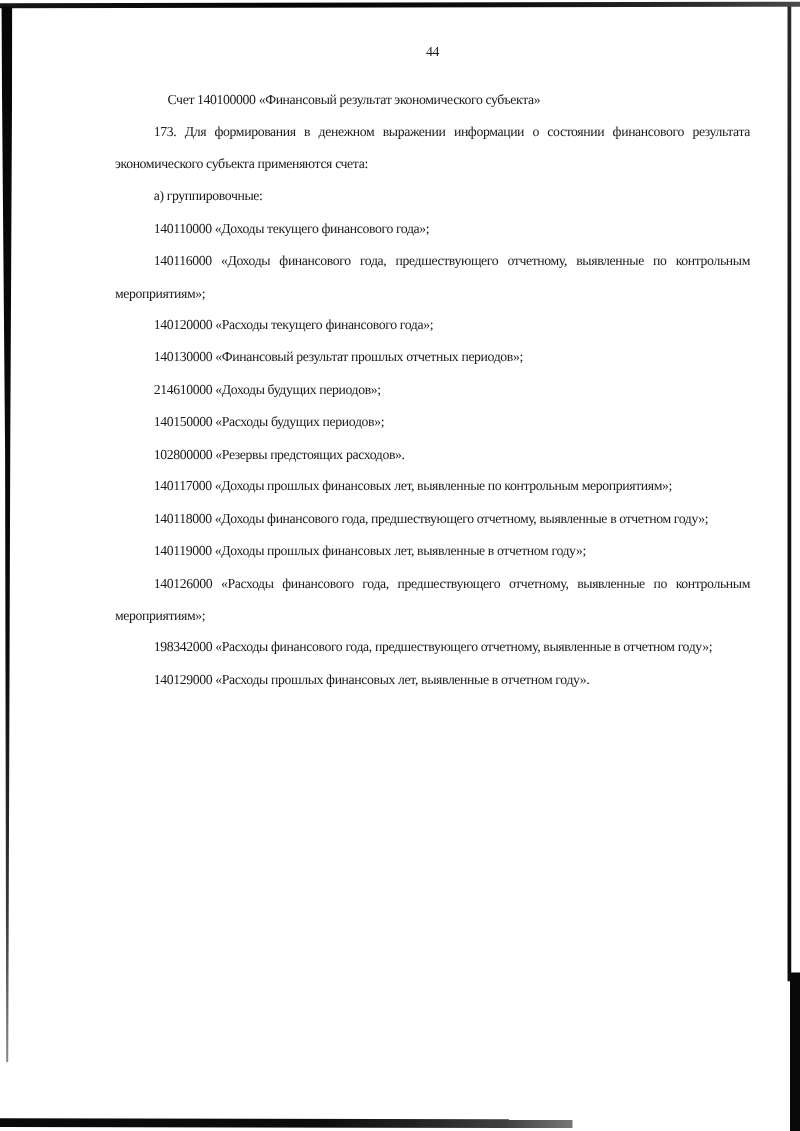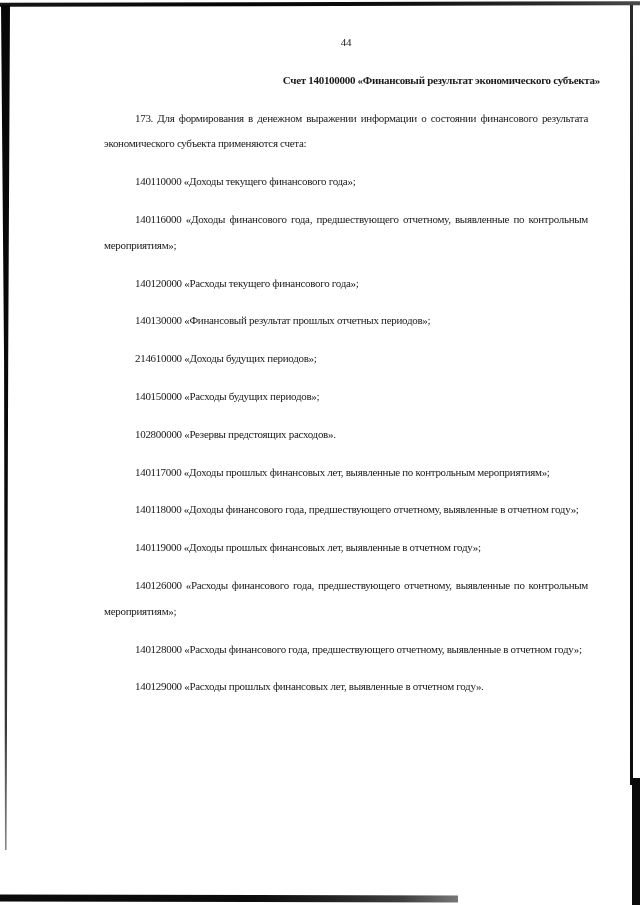--- a/index.html
+++ b/index.html
@@ -47,50 +47,51 @@
   
   .content{
     position:absolute;left:92px;top:30px;width:508px;
     font-size:11px;line-height:25.8px;
     letter-spacing:-0.3px;
   }
   .page-num{
     text-align:center;margin:0;
   }
   .doc-heading{
-    font-weight:bold;text-align:right;text-indent:42px;
+    font-weight:normal;text-align:left;text-indent:42px;
     margin:12px 0 0 0;white-space:nowrap;
   }
   .para{
-    margin:12px;text-align:justify;text-indent:31px;
+    margin:0;text-align:justify;text-indent:31px;
   }
 </style>
 </head>
 <body>
 
 <div class="page">
 
   <div class="border-top"></div>
   <div class="border-left"></div>
   <div class="border-right-thin"></div>
   <div class="border-right-thick"></div>
   <div class="border-bottom"></div>
 
   <div class="content">
     <p class="page-num">44</p>
     <p class="doc-heading">Счет 140100000 «Финансовый результат экономического субъекта»</p>
     <p class="para">173. Для формирования в денежном выражении информации о состоянии финансового результата экономического субъекта применяются счета:</p>
+    <p class="para">а) группировочные:</p>
     <p class="para">140110000 «Доходы текущего финансового года»;</p>
     <p class="para">140116000 «Доходы финансового года, предшествующего отчетному, выявленные по контрольным мероприятиям»;</p>
     <p class="para">140120000 «Расходы текущего финансового года»;</p>
     <p class="para">140130000 «Финансовый результат прошлых отчетных периодов»;</p>
     <p class="para">214610000 «Доходы будущих периодов»;</p>
     <p class="para">140150000 «Расходы будущих периодов»;</p>
     <p class="para">102800000 «Резервы предстоящих расходов».</p>
     <p class="para">140117000 «Доходы прошлых финансовых лет, выявленные по&nbsp;контрольным мероприятиям»;</p>
     <p class="para">140118000 «Доходы финансового года, предшествующего отчетному, выявленные в отчетном году»;</p>
     <p class="para">140119000 «Доходы прошлых финансовых лет, выявленные в&nbsp;отчетном году»;</p>
     <p class="para">140126000 «Расходы финансового года, предшествующего отчетному, выявленные по контрольным мероприятиям»;</p>
-    <p class="para">140128000 «Расходы финансового года, предшествующего отчетному, выявленные в отчетном году»;</p>
+    <p class="para">198342000 «Расходы финансового года, предшествующего отчетному, выявленные в отчетном году»;</p>
     <p class="para">140129000 «Расходы прошлых финансовых лет, выявленные в&nbsp;отчетном году».</p>
   </div>
 
 </div>
 
 </body></html>

